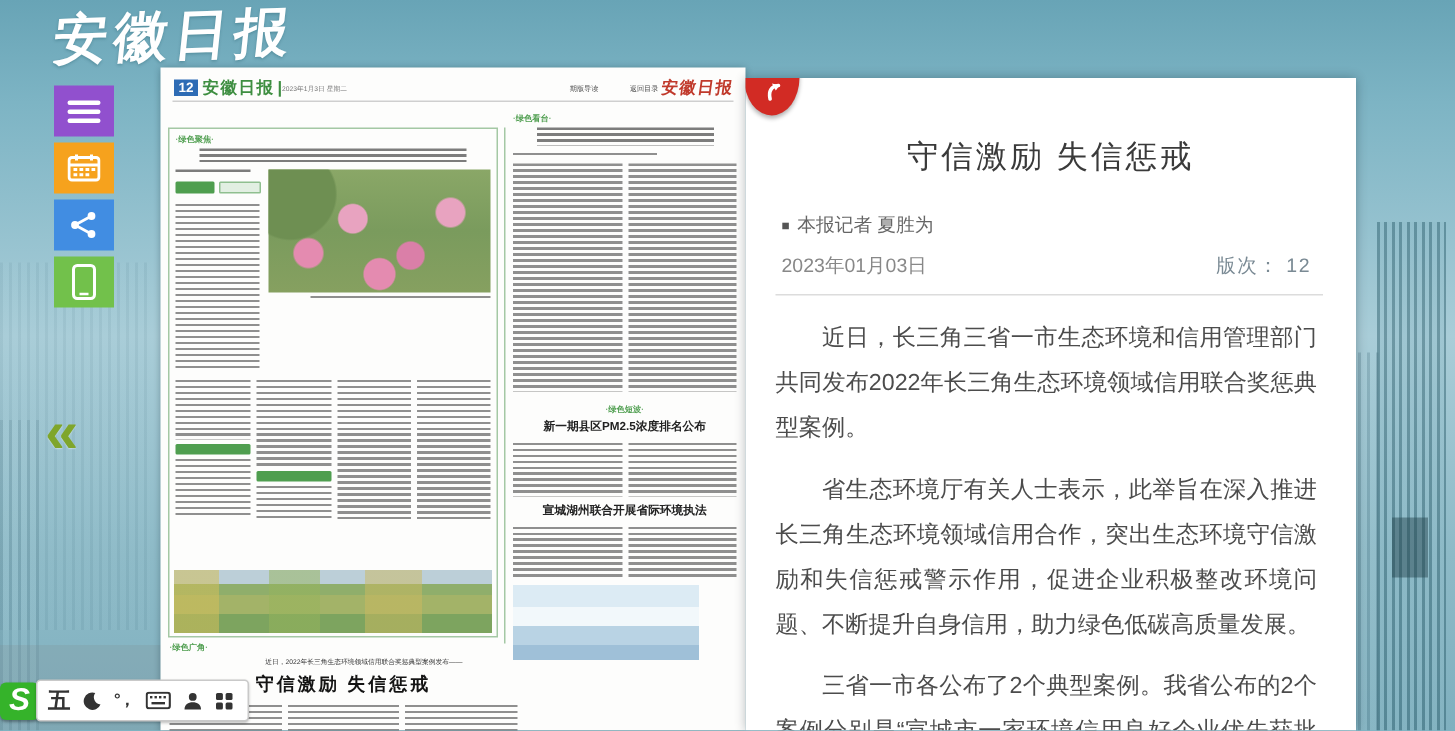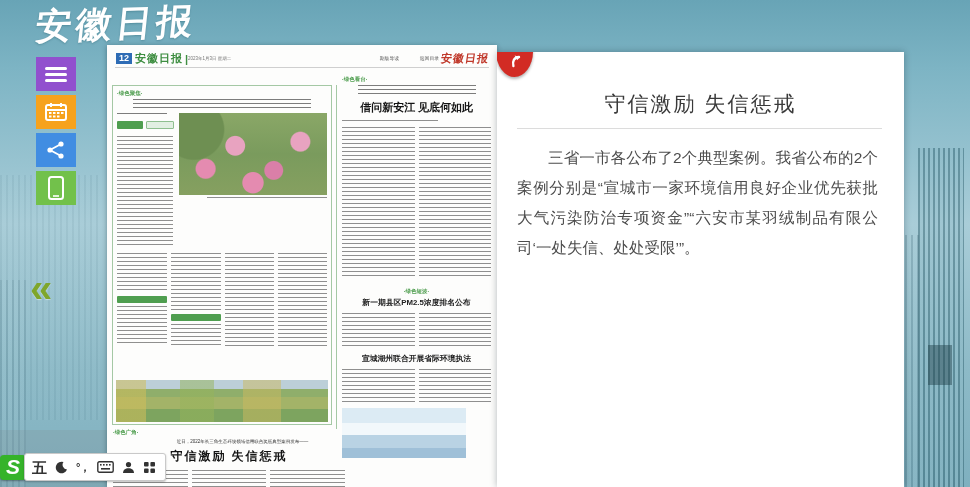--- a/index.html
+++ b/index.html
@@ -200,21 +200,20 @@
       <div class="skc" style="flex:1;height:93px;"></div>
       <div class="skc" style="flex:1;height:93px;"></div>
     </div>
     <div class="farm" style="position:absolute;left:3px;right:3px;bottom:2px;height:42px;"></div>
   </div>
   <div class="vgreen"></div>
 
   <div class="np-right">
     <div class="tag">·绿色看台·</div>
     <div class="sk" style="width:118px;height:12px;margin:3px auto 0;"></div>
-    <div class="np-hl2">借问新安江 见底何如此</div>
     <div class="skc" style="width:96px;height:3px;margin-top:5px;"></div>
     <div class="cols" style="margin-top:4px;">
       <div class="skc" style="flex:1;height:152px;"></div>
       <div class="skc" style="flex:1;height:152px;"></div>
     </div>
     <div class="tagc" style="margin-top:8px;">·绿色短波·</div>
     <div class="np-hl3" style="margin-top:3px;">新一期县区PM2.5浓度排名公布</div>
     <div class="cols" style="margin-top:2px;">
       <div class="skc" style="flex:1;height:36px;"></div>
       <div class="skc" style="flex:1;height:36px;"></div>
@@ -240,22 +239,33 @@
 </div>
 
 <div class="pane">
   <div class="back">
     <svg width="18" height="18" viewBox="0 0 18 18">
       <path d="M13 4 C8 4.5 6.2 8 7.4 13" fill="none" stroke="#fff" stroke-width="2.4" stroke-linecap="round"></path>
       <path d="M13.8 3.9 L8.6 2.6 L11.2 7.3 Z" fill="#fff"></path>
     </svg>
   </div>
   <div class="art-title">守信激励 失信惩戒</div>
+  <div class="art-meta">
+    <div class="byline">
+      <span class="bul">■</span><span>本报记者 夏胜为</span>
+    </div>
+    <div class="meta-row">
+      <span class="art-date">2023年01月03日</span>
+      <span class="edition"><span>版次：</span> <span>12</span></span>
+    </div>
+  </div>
   <div class="art-divider"></div>
   <div class="art-body">
+    <p>近日，长三角三省一市生态环境和信用管理部门共同发布2022年长三角生态环境领域信用联合奖惩典型案例。</p>
+    <p>省生态环境厅有关人士表示，此举旨在深入推进长三角生态环境领域信用合作，突出生态环境守信激励和失信惩戒警示作用，促进企业积极整改环境问题、不断提升自身信用，助力绿色低碳高质量发展。</p>
     <p>三省一市各公布了2个典型案例。我省公布的2个案例分别是“宣城市一家环境信用良好企业优先获批大气污染防治专项资金”“六安市某羽绒制品有限公司‘一处失信、处处受限’”。</p>
 
   </div>
 </div>
 
 <div class="ime">
   <div class="ime-logo">S</div>
   <div class="ime-panel">
     <span class="ime-item ime-wubi">五</span>
     <span class="ime-item">

